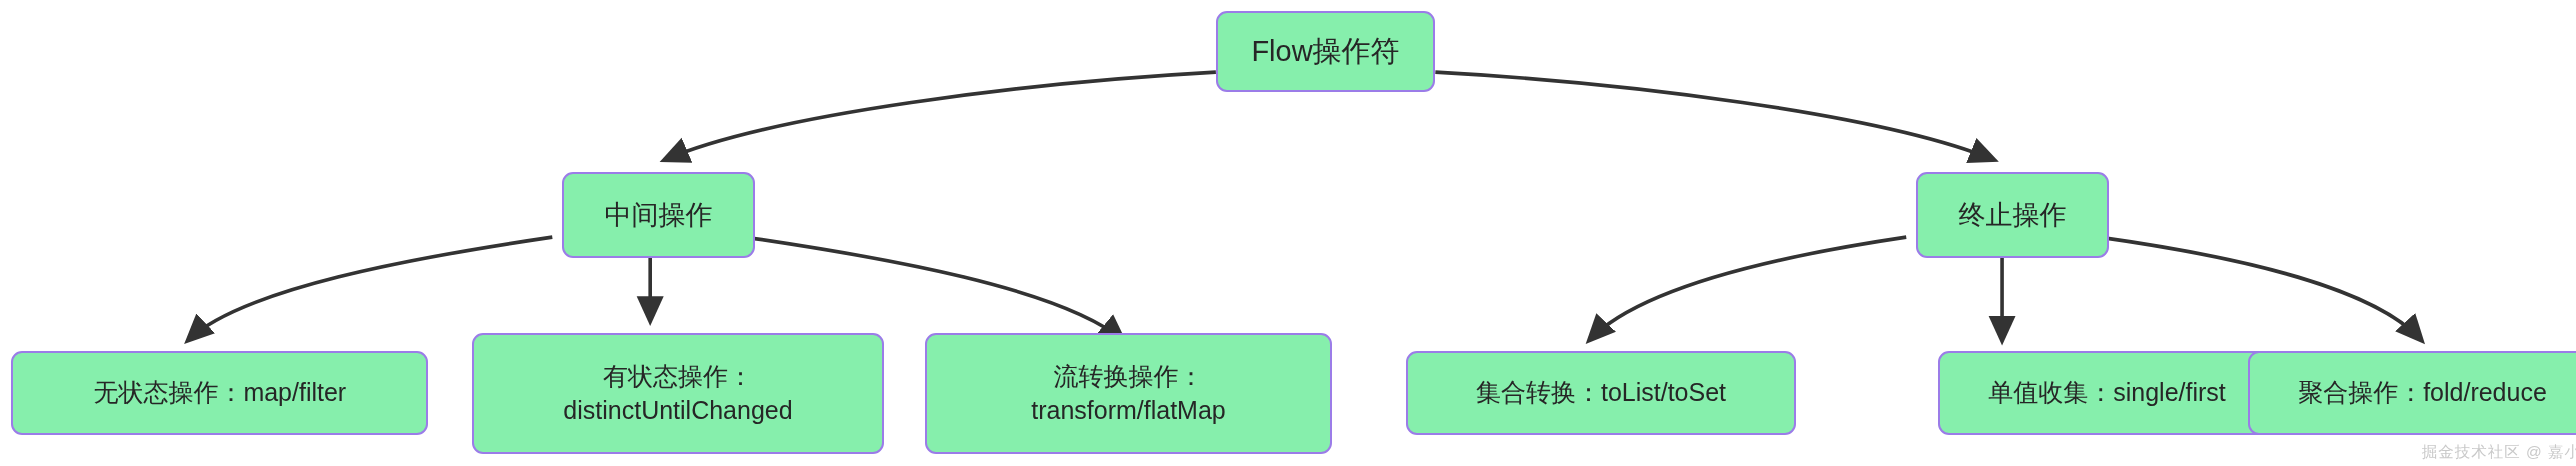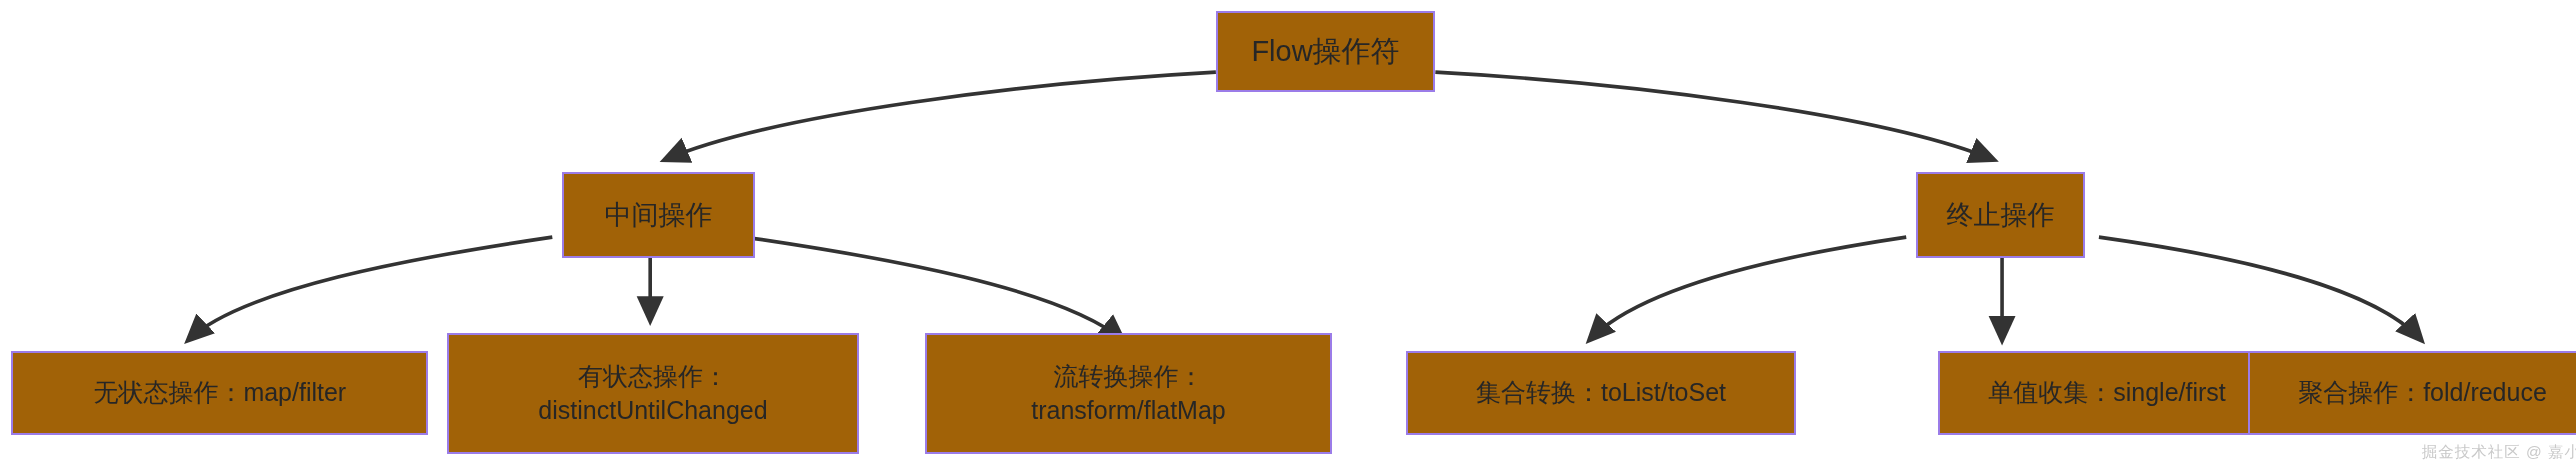--- a/index.html
+++ b/index.html
@@ -21,23 +21,23 @@
     position: absolute;
     left: 0;
     top: 0;
     width: 2610px;
     height: 467px;
     pointer-events: none;
   }
   .node {
     position: absolute;
     box-sizing: border-box;
-    background: #a16207;
+    background: #86efac;
     border: 2.1px solid #9b7ce8;
-    border-radius: 0;
+    border-radius: 11px;
     display: flex;
     flex-direction: column;
     align-items: center;
     justify-content: center;
     color: #262626;
     text-align: center;
     line-height: 1.35;
     z-index: 2;
   }
   .node .line {
@@ -95,29 +95,29 @@
   </svg>
 
   <div class="node node-root" style="left:1216px; top:11.3px; width:219px; height:81px;">
     <span class="line">Flow操作符</span>
   </div>
 
   <div class="node node-mid" style="left:552px; top:172px; width:193px; height:86px;">
     <span class="line">中间操作</span>
   </div>
 
-  <div class="node node-mid" style="left:1906px; top:172px; width:169px; height:86px;">
+  <div class="node node-mid" style="left:1906px; top:172px; width:193px; height:86px;">
     <span class="line">终止操作</span>
   </div>
 
   <div class="node node-leaf" style="left:11.3px; top:351px; width:417px; height:84px;">
     <span class="line">无状态操作：map/filter</span>
   </div>
 
-  <div class="node node-leaf" style="left:447px; top:333px; width:412px; height:121px;">
+  <div class="node node-leaf" style="left:472px; top:333px; width:412px; height:121px;">
     <span class="line">有状态操作：</span>
     <span class="line">distinctUntilChanged</span>
   </div>
 
   <div class="node node-leaf" style="left:925px; top:333px; width:407px; height:121px;">
     <span class="line">流转换操作：</span>
     <span class="line">transform/flatMap</span>
   </div>
 
   <div class="node node-leaf" style="left:1406px; top:351px; width:390px; height:84px;">

